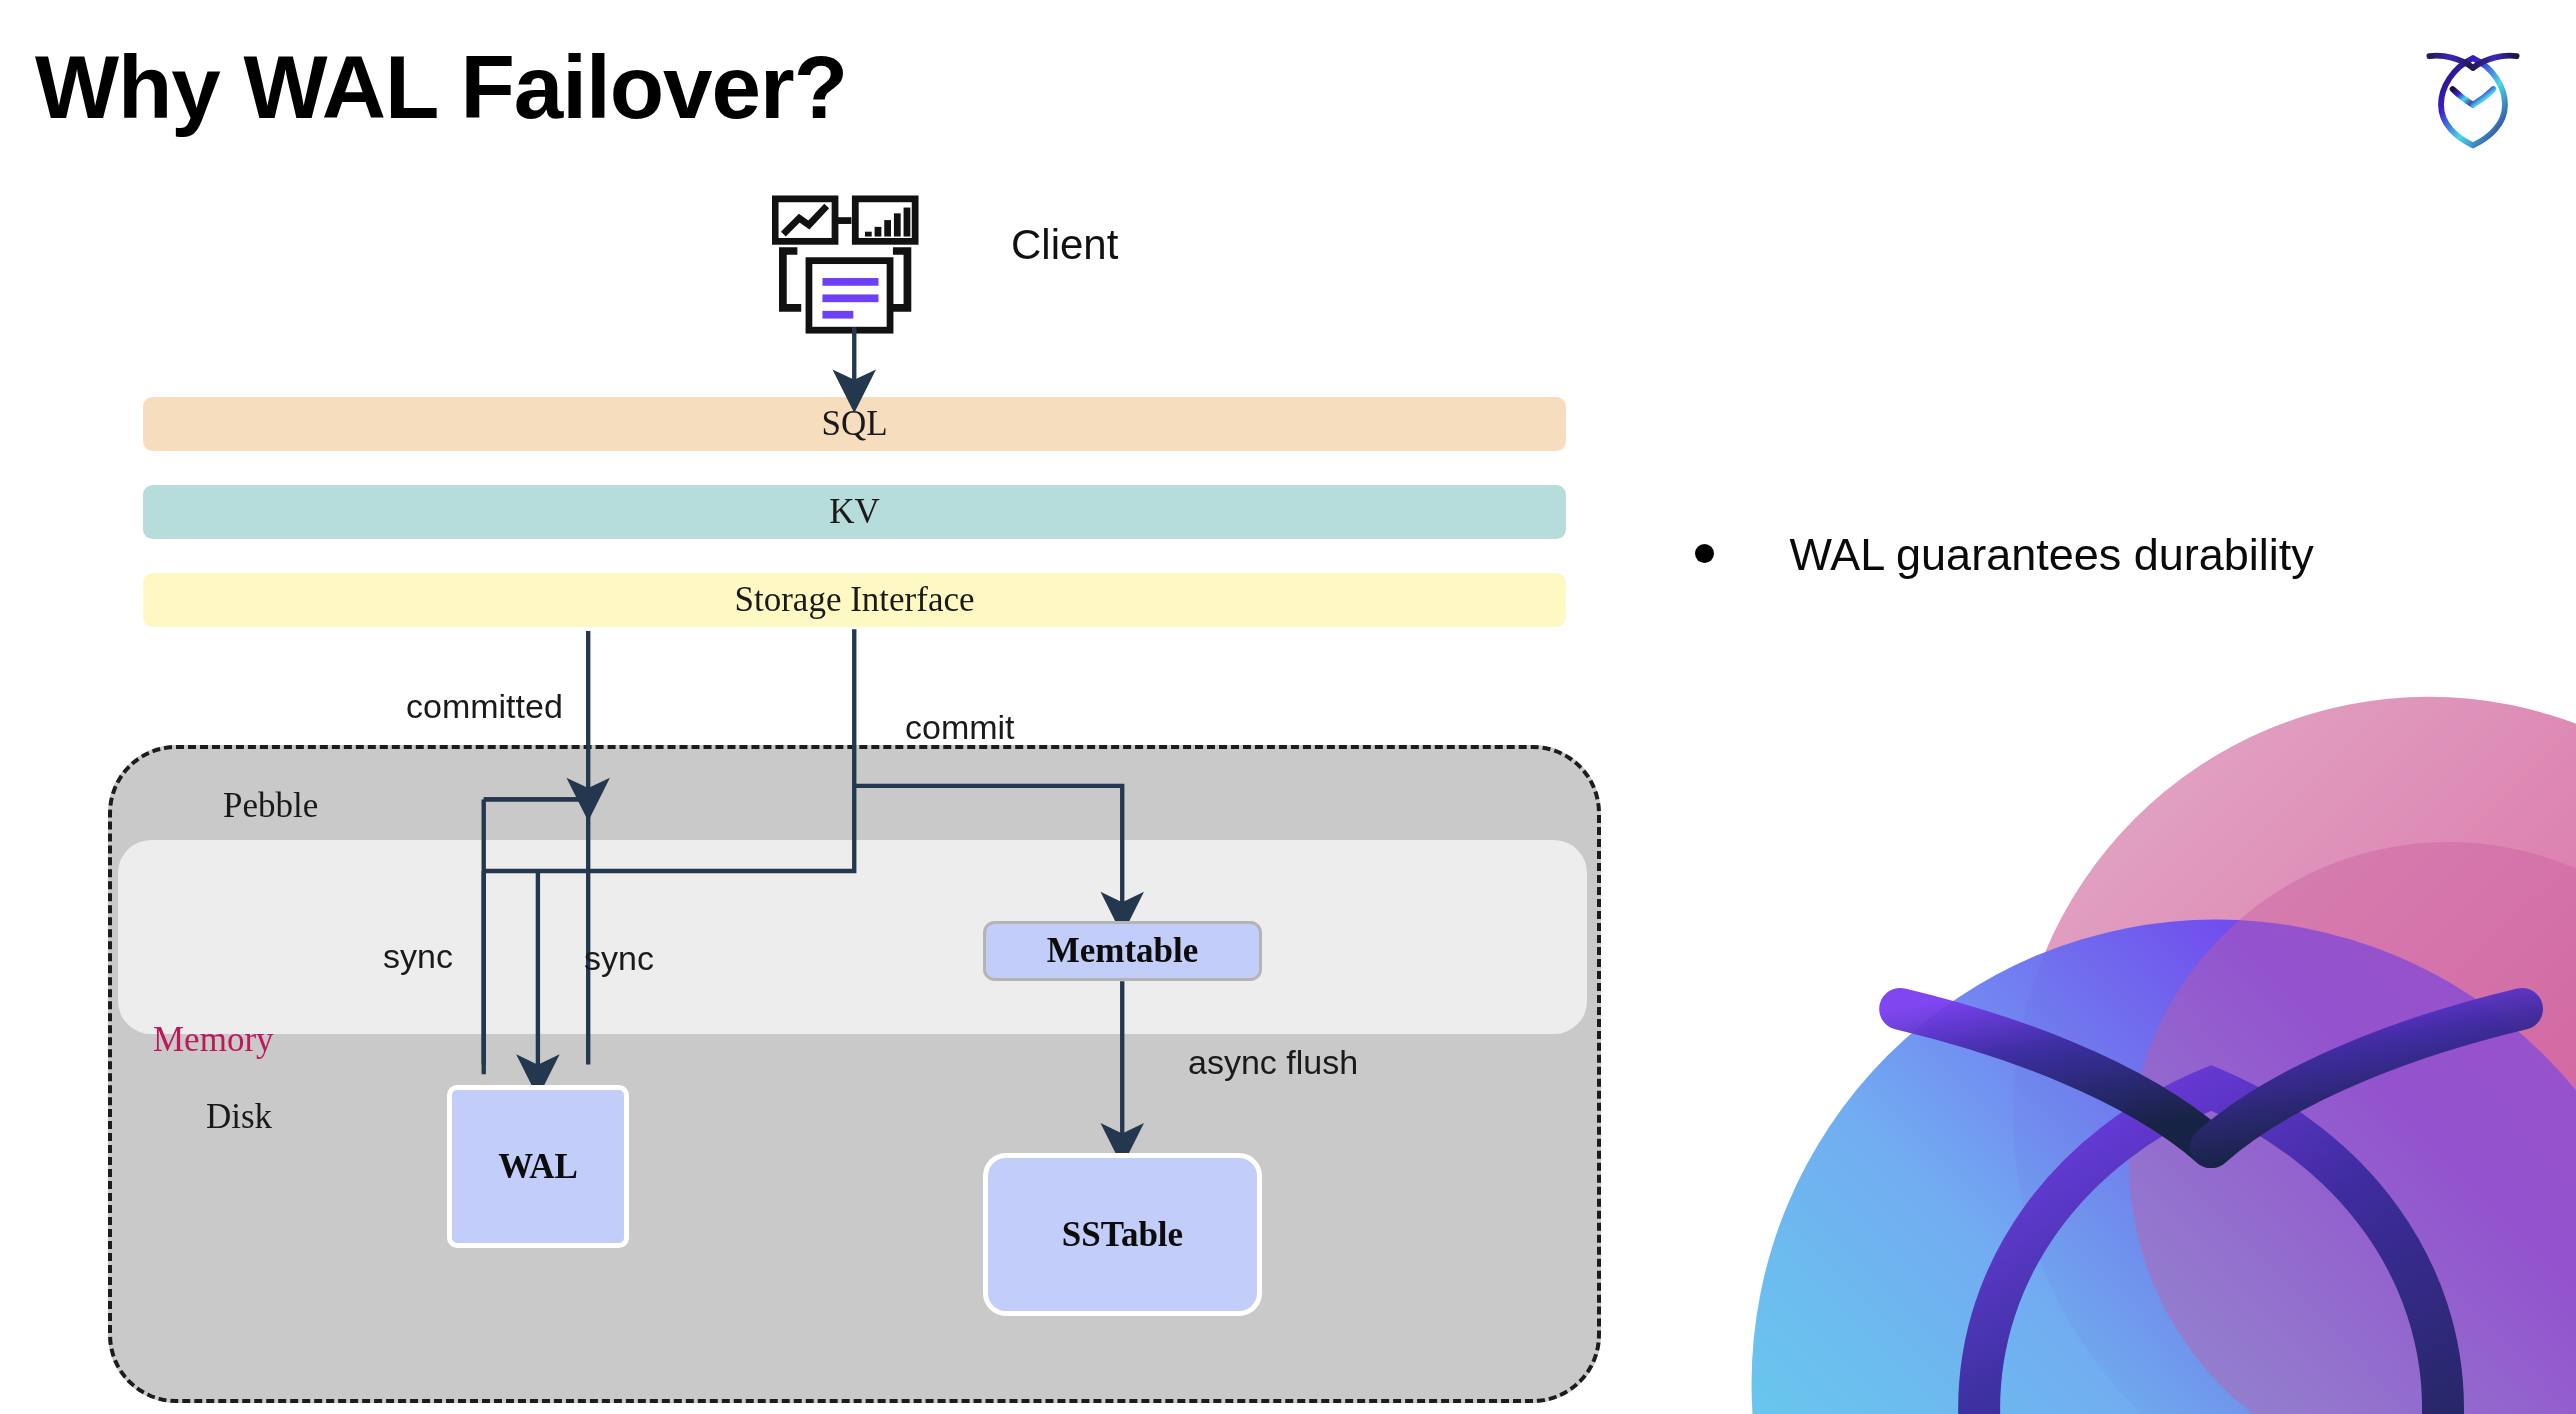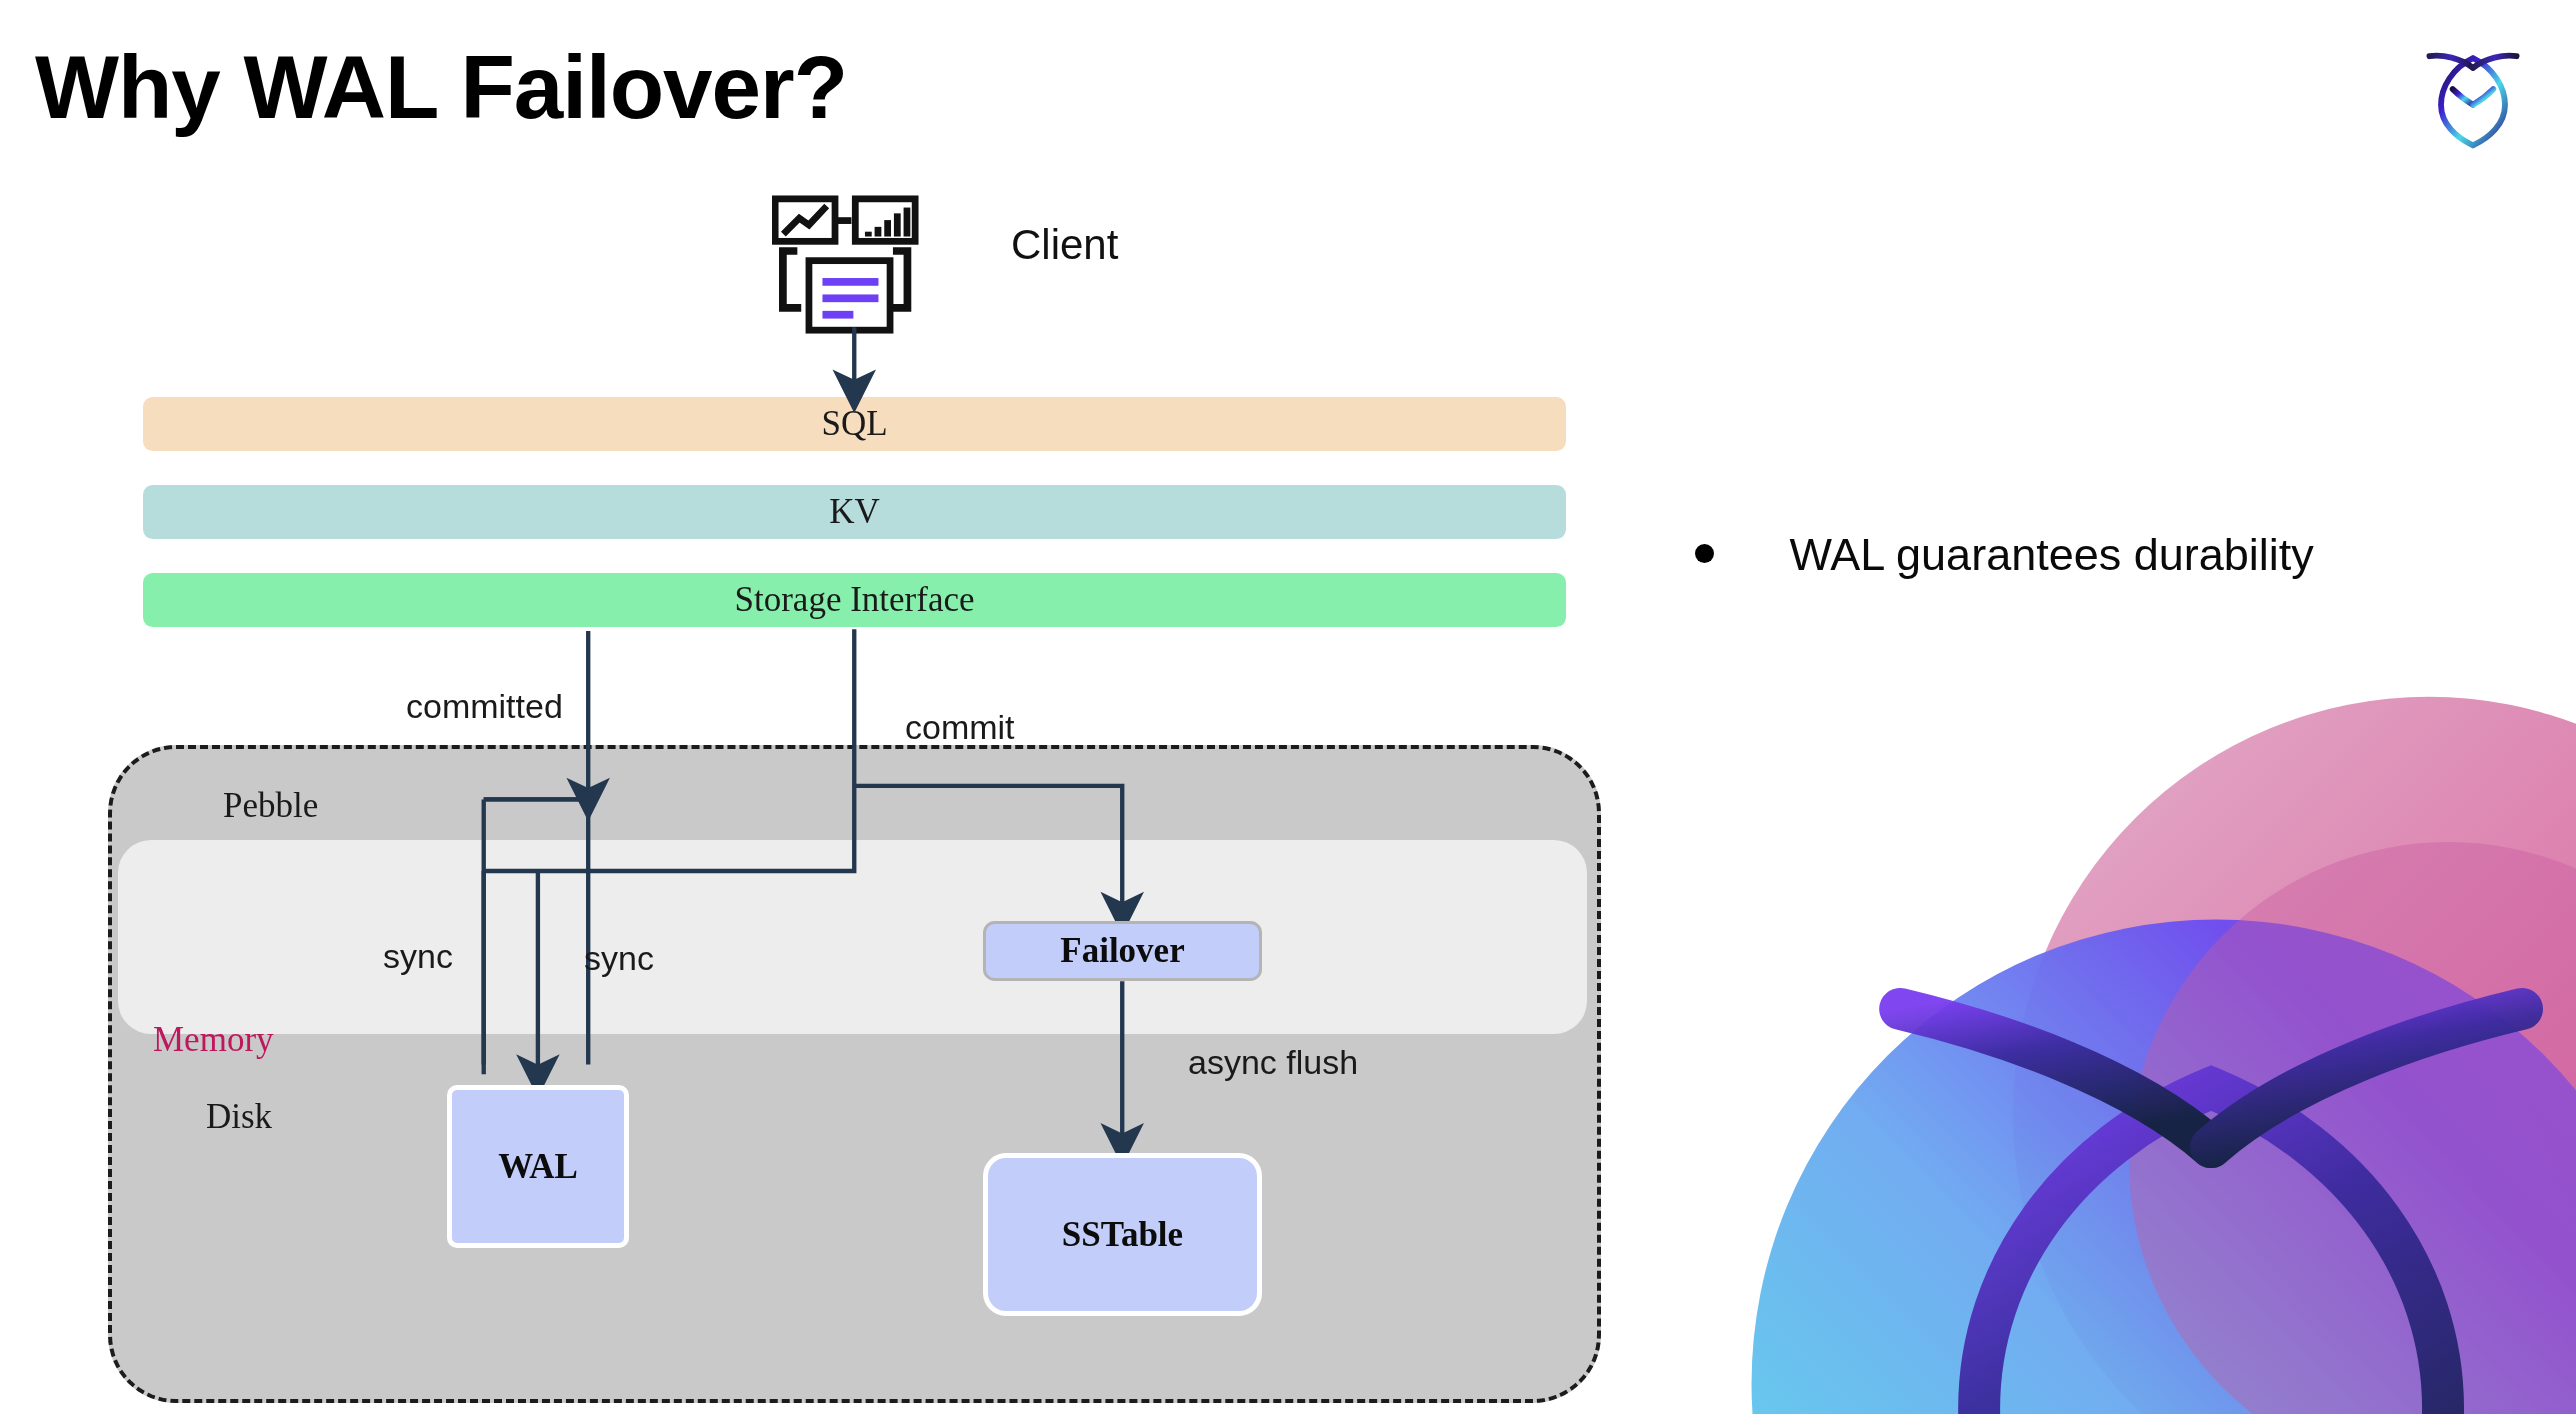--- a/index.html
+++ b/index.html
@@ -95,21 +95,21 @@
     border-radius: 9.7px;
     display: flex;
     align-items: center;
     justify-content: center;
     font-family: "Liberation Serif", serif;
     font-size: 35px;
     color: #1a1a1a;
   }
   .layer-sql     { top: 397px; background: #f5ddbd; }
   .layer-kv      { top: 485px; background: #b7dcdc; }
-  .layer-storage { top: 573px; background: #86efac; }
+  .layer-storage { top: 573px; background: #fef9c3; }
 
   
   .pebble-box {
     position: absolute;
     left: 108px;
     top: 745px;
     width: 1493px;
     height: 658px;
     background: #c9c9c9;
     border: 4.8px dashed #1c1c1c;
@@ -374,21 +374,21 @@
         <path d="M500,826 L608,826"></path>
         <path d="M500,826 L500,1110"></path>
 
         <path d="M556,900 L556,1112" marker-end="url(#ah)"></path>
 
         <path d="M1160,1014 L1160,1183" marker-end="url(#ah)"></path>
       </g>
     </svg>
 
     <div class="node-box node-memtable">
-      <span>Failover</span>
+      <span>Memtable</span>
     </div>
     <div class="node-box node-wal">
       <span>WAL</span>
     </div>
     <div class="node-box node-sstable">
       <span>SSTable</span>
     </div>
 
     <div class="edge-label lbl-committed">committed</div>
     <div class="edge-label lbl-commit">commit</div>

